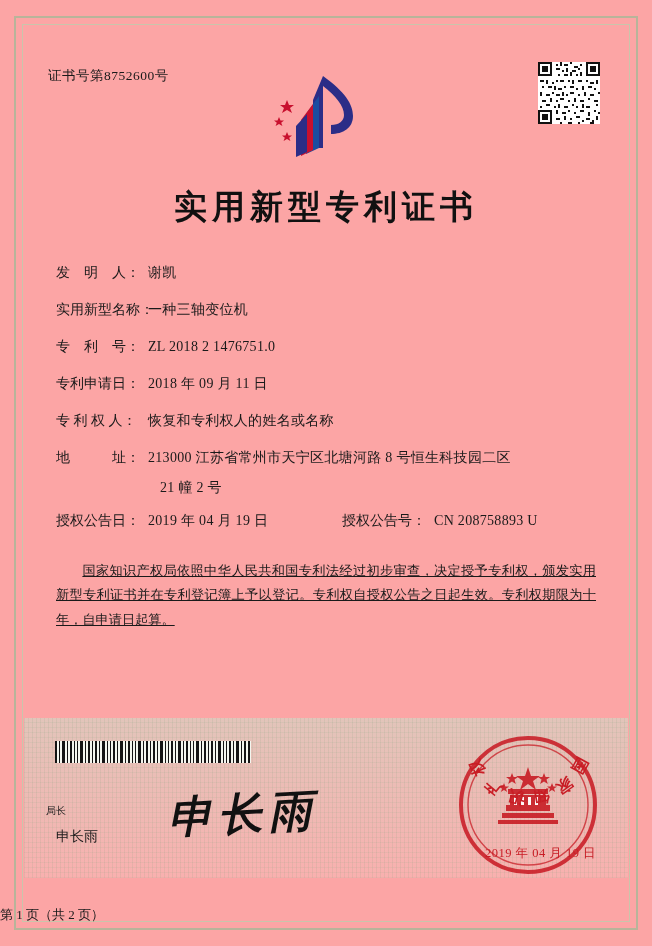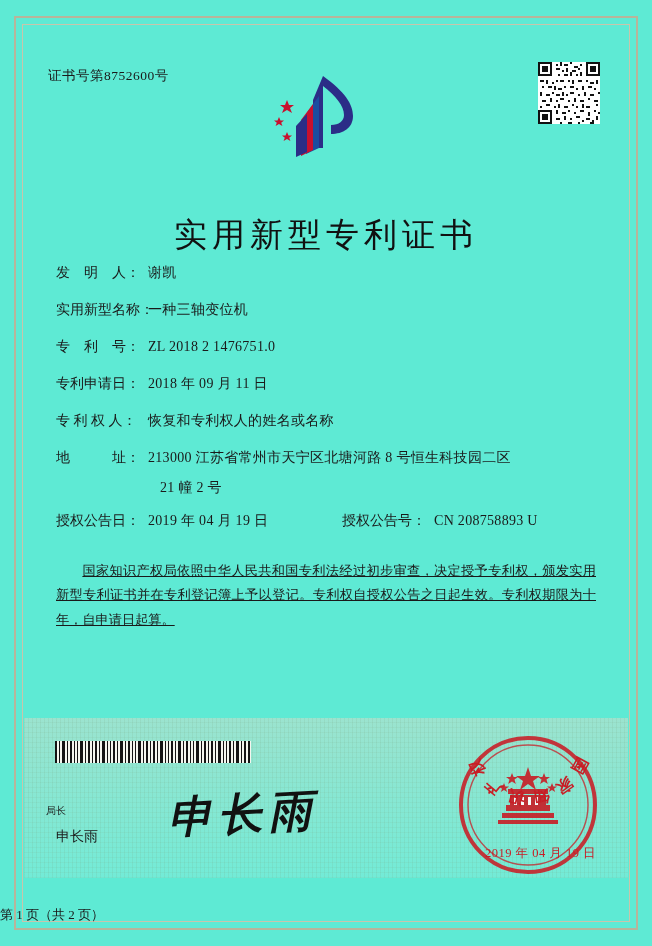--- a/index.html
+++ b/index.html
@@ -14,21 +14,21 @@
     color: #1a1a1a;
     position: relative;
     overflow: hidden;
   }
 
   .page {
     position: absolute;
     left: 0; top: 0;
     width: 652px;
     height: 946px;
-    background: #5eead4;
+    background: #fca5a5;
   }
 
   
   .border-outer {
     position: absolute;
     left: 14px; top: 16px;
     right: 14px; bottom: 16px;
     border: 2px solid #b8b49a;
   }
   .border-inner {
@@ -66,24 +66,23 @@
   }
 
   
   .doc-title {
     position: absolute;
     left: 0; right: 0;
     top: 185px;
     text-align: center;
     font-size: 33px;
     letter-spacing: 5px;
-    font-weight: normal;
+    font-weight: bold;
     color: #111;
     font-family: "DejaVu Serif", "Liberation Serif", serif;
-    margin-top: 28px;
   }
 
   
   .fields {
     position: absolute;
     left: 56px;
     top: 266px;
     right: 56px;
     font-size: 14px;
     line-height: 1;

